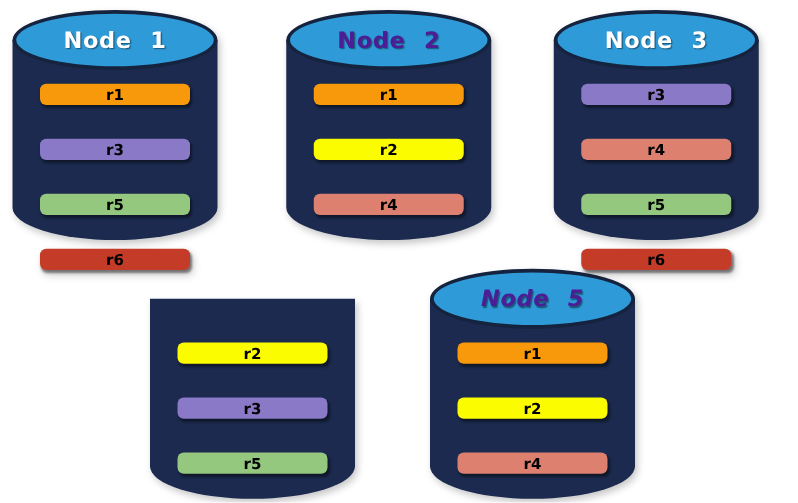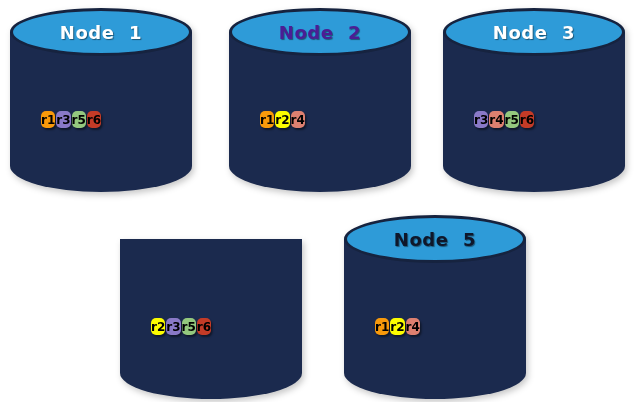--- a/index.html
+++ b/index.html
@@ -3,21 +3,21 @@
 <meta charset="utf-8">
 <style>
   html,body{margin:0;padding:0;}
   body{
     width:638px;height:402px;background:#ffffff;overflow:hidden;
     font-family:"DejaVu Sans","Liberation Sans",sans-serif;
     position:relative;
   }
   .canvas{position:absolute;left:0;top:0;width:638px;height:402px;}
   .cyl{
-    position:absolute;width:182px;height:184px;
+    position:absolute;width:164px;height:184px;
     filter:drop-shadow(2px 3px 3px rgba(0,0,0,0.22));
   }
   .cyl-body{
     position:absolute;left:0;right:0;top:24px;bottom:0;
     background:var(--cyl-body,#1B2A4E);
     border-radius:0 0 50% 50% / 0 0 26px 26px;
   }
   .cyl-top{
     position:absolute;left:0;right:0;top:0;height:48px;
     box-sizing:border-box;
@@ -28,21 +28,21 @@
     z-index:2;
   }
   .node-label{
     color:#ffffff;font-weight:bold;font-size:18px;
     letter-spacing:0.5px;word-spacing:8px;
     text-shadow:1px 1px 1px rgba(0,0,0,0.45);
     white-space:nowrap;
   }
   .bars{
     position:absolute;top:59px;left:50%;transform:translateX(-50%);
-    width:120px;display:flex;gap:1px;z-index:3;margin-top:44px;
+    width:120px;display:flex;flex-direction:column;gap:27px;z-index:3;
   }
   .bar{
     height:17px;border-radius:5px;
     display:flex;align-items:center;justify-content:center;
     font-size:12px;font-weight:bold;color:#000000;
     box-shadow:1.5px 2px 2px rgba(0,0,0,0.45);
   }
   
   .pos-n1{left:10px;top:8px;}
   .pos-n2{left:229px;top:8px;}
@@ -99,21 +99,21 @@
       <div class="bar" style="background: rgb(252, 252, 0);">r2</div>
       <div class="bar" style="background: rgb(137, 121, 199);">r3</div>
       <div class="bar" style="background: rgb(148, 200, 126);">r5</div>
       <div class="bar" style="background: rgb(196, 59, 39);">r6</div>
     </div>
   </div>
 
   <div class="cyl pos-n5">
     <div class="cyl-body"></div>
     <div class="cyl-top">
-      <span class="node-label" style="color: #0f172a;">Node 5</span>
+      <span class="node-label" style="color: #4c1d95; font-style: italic;">Node 5</span>
     </div>
     <div class="bars">
       <div class="bar" style="background: rgb(248, 153, 11);">r1</div>
       <div class="bar" style="background: rgb(252, 252, 0);">r2</div>
       <div class="bar" style="background: rgb(222, 128, 112);">r4</div>
     </div>
   </div>
 
 </div>
 

